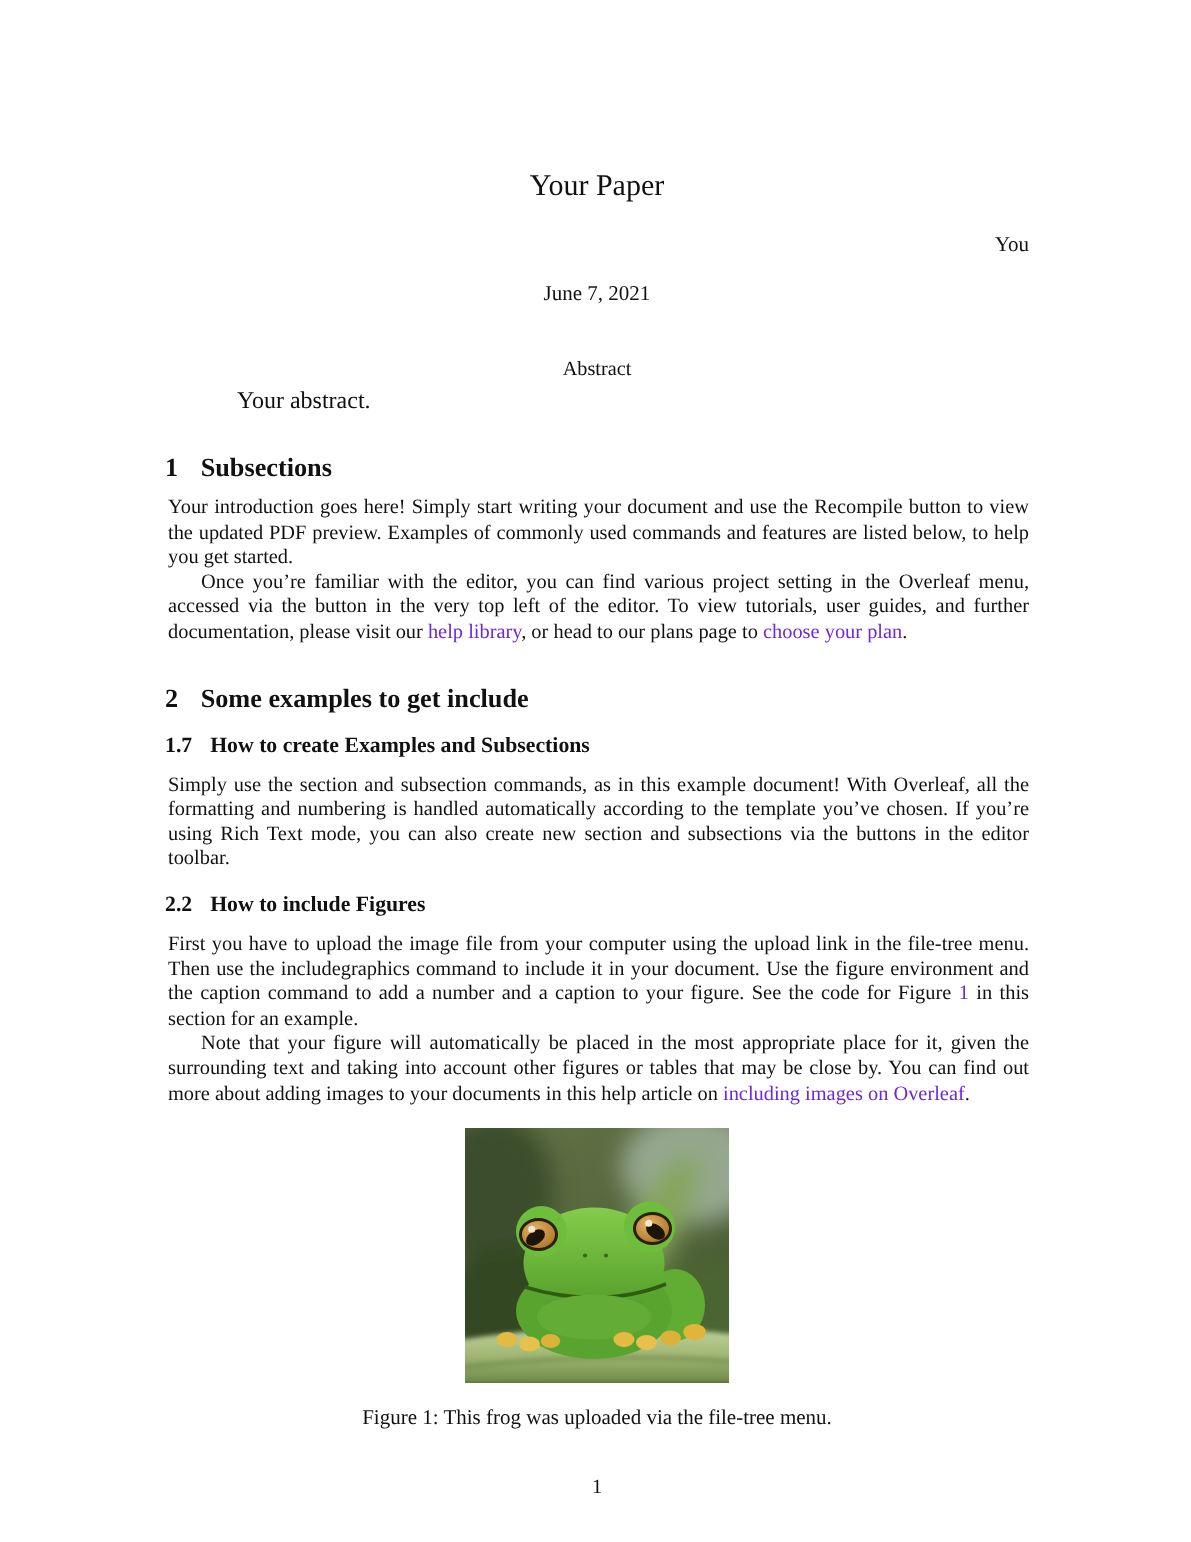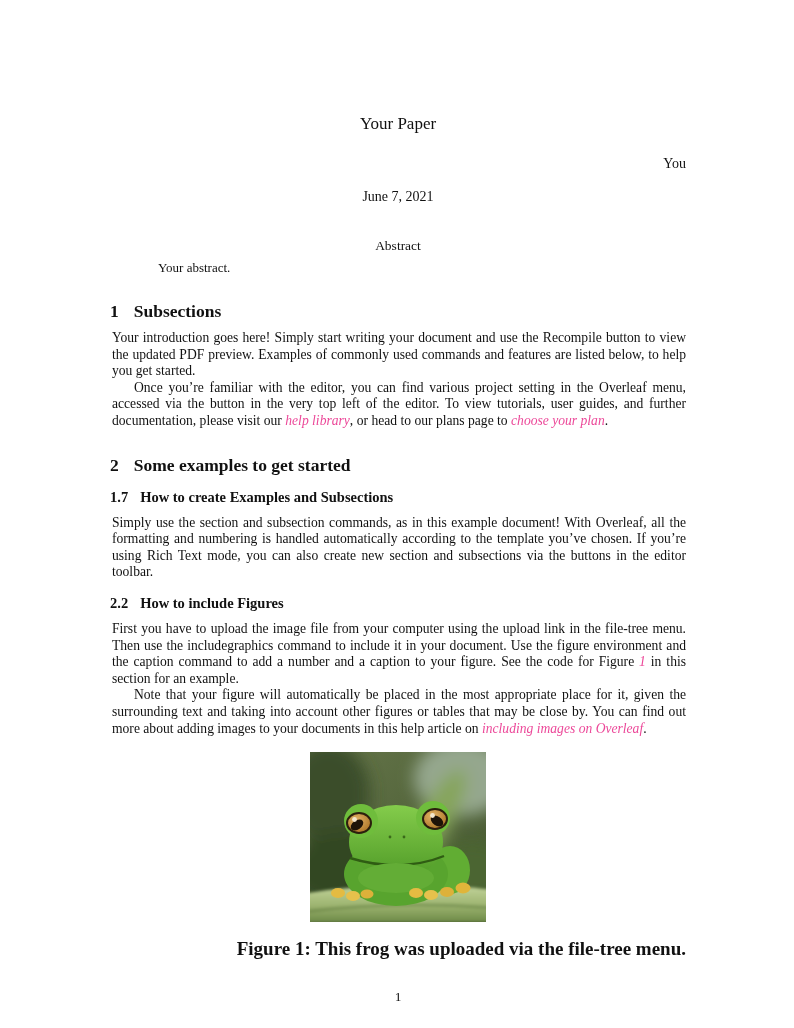--- a/index.html
+++ b/index.html
@@ -9,21 +9,21 @@
     overflow: hidden;
     font-family: "Liberation Serif", "DejaVu Serif", serif;
     color: #111111;
   }
   .content {
     margin: 0 108px 0 110px; 
   }
   
   .paper-title {
     margin: 111px 0 0 0;
-    font-size: 17px;
+    font-size: 20px;
     font-weight: normal;
     text-align: center;
     line-height: 26px;
   }
   .author {
     margin-top: 19px;
     font-size: 14px;
     text-align: right;
   }
   .date {
@@ -33,21 +33,21 @@
   }
   
   .abstract-heading {
     margin-top: 33px;
     font-size: 13.5px;
     font-weight: normal;
     text-align: center;
   }
   .abstract-text {
     margin: 6px 48px 0 48px;
-    font-size: 13px;
+    font-size: 16px;
     line-height: 16px;
   }
   
   h2.section {
     margin: 25px 0 0 0;
     font-size: 17.5px;
     font-weight: bold;
     line-height: 20px;
   }
   h2.section .sec-num { margin-right: 15px; }
@@ -62,36 +62,34 @@
     margin: 9px 0 0 2px;
     font-size: 13.6px;
     line-height: 16.6px;
     text-align: justify;
   }
   p.body-par + p.body-par {
     margin-top: 0;
     text-indent: 22px;
   }
   a.doc-link {
-    color: #ec4899;
+    color: #6d28d9;
     text-decoration: none;
     cursor: pointer;
-    font-style: italic;
   }
   
   .figure-wrap {
     margin: 15px auto 0 auto;
     width: 176px; height: 170px;
   }
   .figure-wrap svg { display: block; }
   .figure-caption {
     margin-top: 16px;
-    font-size: 19px;
-    text-align: right;
-    font-weight: bold;
+    font-size: 14px;
+    text-align: center;
   }
   
   .page-number {
     margin-top: 29px;
     font-size: 13.5px;
     text-align: center;
   }
 </style>
 </head>
 <body>
@@ -105,21 +103,21 @@
   <div class="abstract-heading">Abstract</div>
   <div class="abstract-text">Your abstract.</div>
 
   <h2 class="section">
     <span class="sec-num">1</span><span>Subsections</span>
   </h2>
   <p class="body-par">Your introduction goes here! Simply start writing your document and use the Recompile button to view the updated PDF preview. Examples of commonly used commands and features are listed below, to help you get started.</p>
   <p class="body-par"><span>Once you’re familiar with the editor, you can find various project setting in the Overleaf menu, accessed via the button in the very top left of the editor. To view tutorials, user guides, and further documentation, please visit our </span><a class="doc-link">help library</a><span>, or head to our plans page to </span><a class="doc-link">choose your plan</a><span>.</span></p>
 
   <h2 class="section">
-    <span class="sec-num">2</span><span>Some examples to get started</span>
+    <span class="sec-num">2</span><span>Some examples to get include</span>
   </h2>
 
   <h3 class="subsection">
     <span class="sec-num">1.7</span><span>How to create Examples and Subsections</span>
   </h3>
   <p class="body-par">Simply use the section and subsection commands, as in this example document! With Overleaf, all the formatting and numbering is handled automatically according to the template you’ve chosen. If you’re using Rich Text mode, you can also create new section and subsections via the buttons in the editor toolbar.</p>
 
   <h3 class="subsection">
     <span class="sec-num">2.2</span><span>How to include Figures</span>
   </h3>

